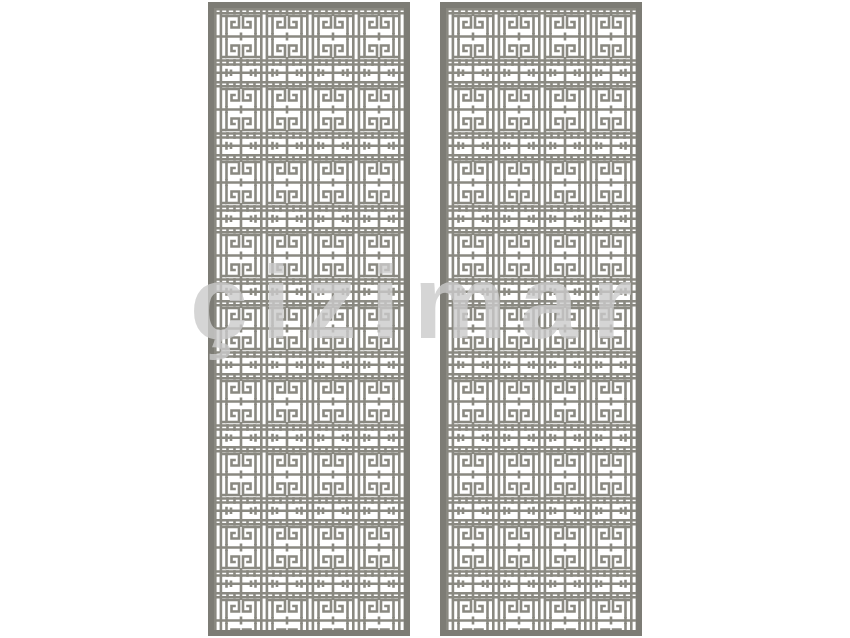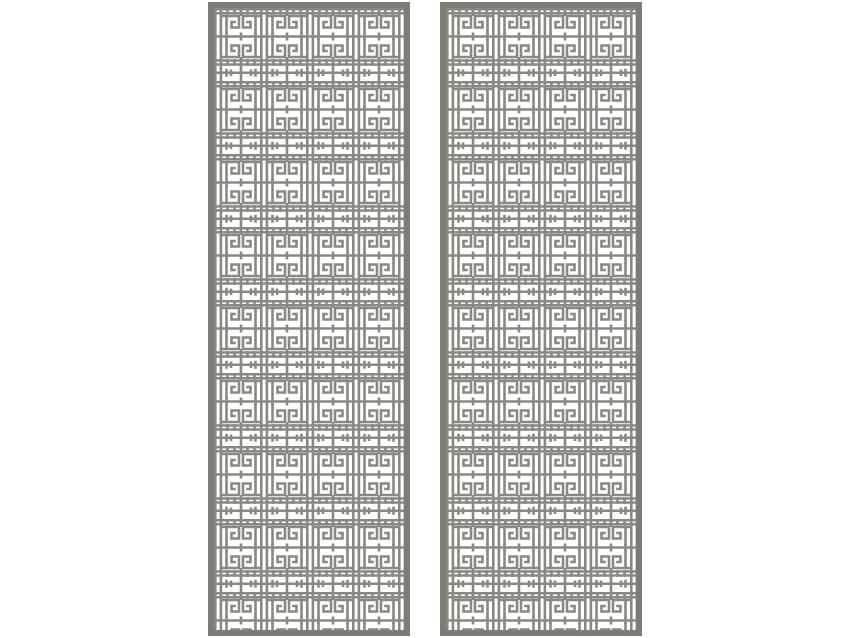--- a/index.html
+++ b/index.html
@@ -71,14 +71,15 @@
     </defs>
     <rect x="6" y="6" width="190" height="622" fill="url(#lat)"></rect>
     <rect x="3" y="3" width="196" height="628" fill="none" style="stroke:var(--panel_border,#7d7c75)" stroke-width="6"></rect>
   </svg>
 
   <svg class="panel right" width="202" height="634" viewBox="0 0 202 634">
     <rect x="6" y="6" width="190" height="622" fill="url(#lat)"></rect>
     <rect x="3" y="3" width="196" height="628" fill="none" style="stroke:var(--panel_border,#7d7c75)" stroke-width="6"></rect>
   </svg>
 
+  <div class="watermark">çizimar</div>
 
 </div>
 
 </body></html>

